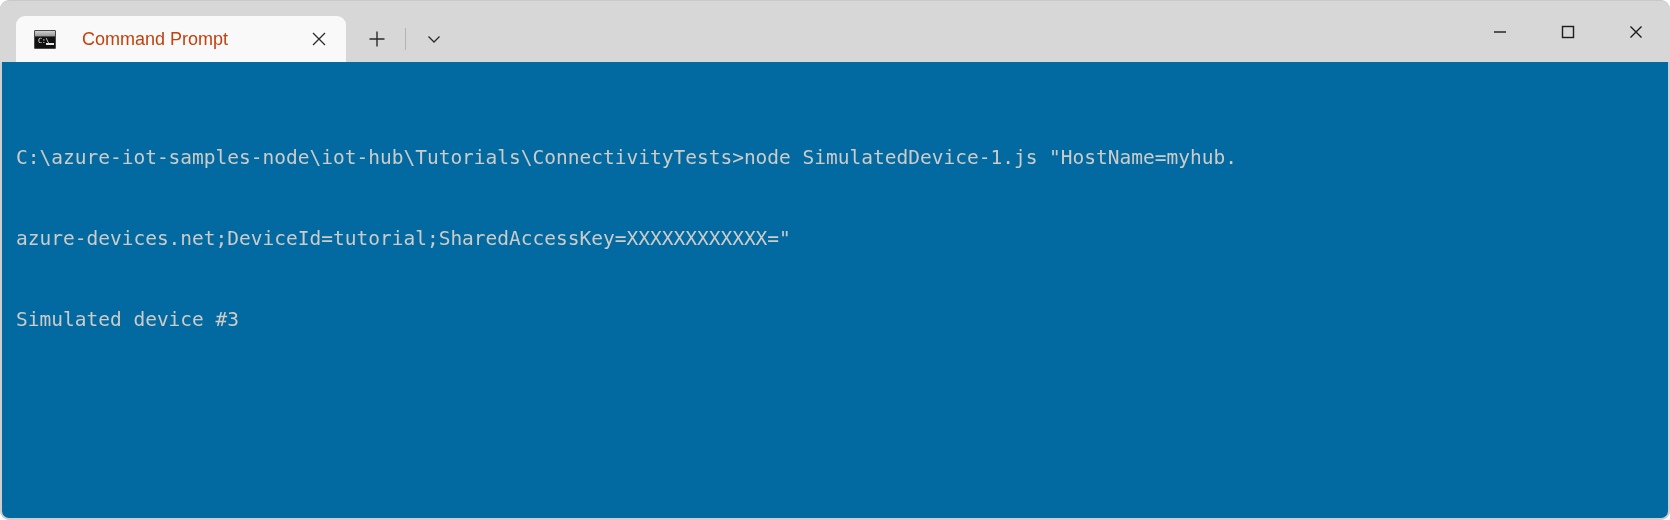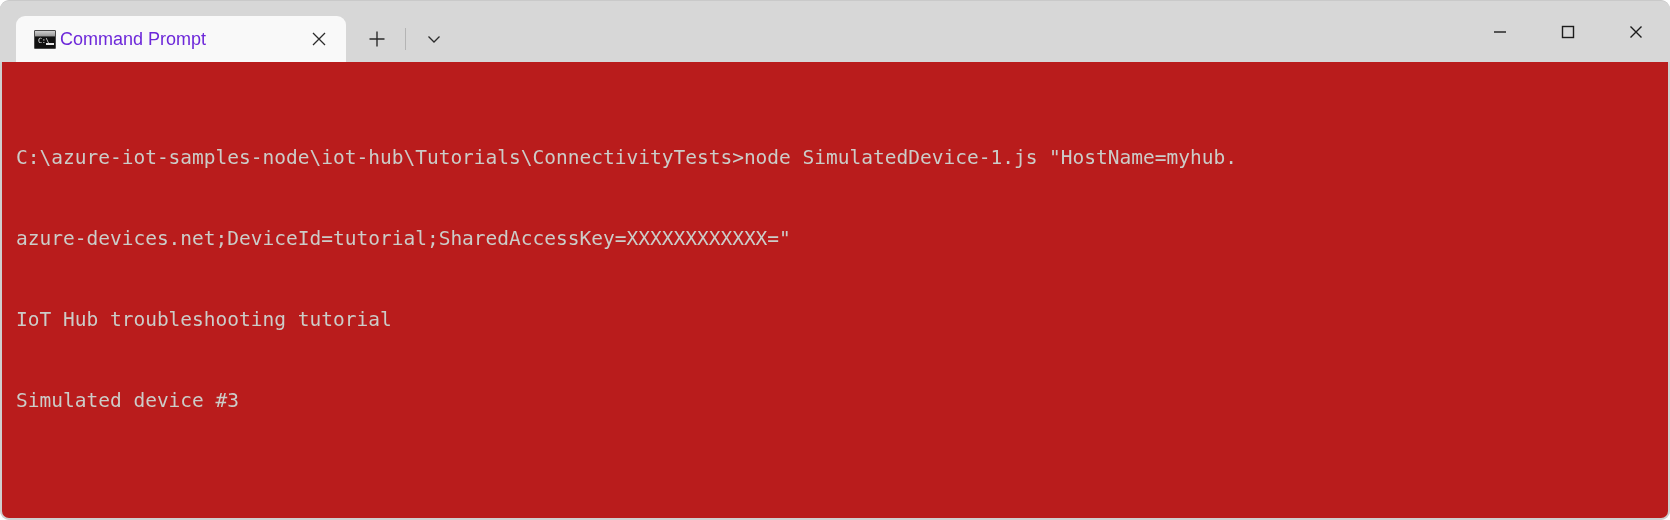--- a/index.html
+++ b/index.html
@@ -87,23 +87,23 @@
   .tab-icon .underscore {
     position: absolute;
     top: 12px;
     left: 11px;
     width: 8px;
     height: 2px;
     background: #e8e8e8;
   }
 
   .tab-title {
-    margin-left: 4px;
+    margin-left: 26px;
     font-size: 18px;
-    color: #6d28d9;
+    color: #c2410c;
     font-family: "Liberation Sans", sans-serif;
     white-space: nowrap;
     flex: 1 1 auto;
   }
 
   .tab-close {
     width: 30px;
     height: 30px;
     display: flex;
     align-items: center;
@@ -152,21 +152,21 @@
     justify-content: center;
   }
 
   
   .terminal {
     position: absolute;
     left: 0;
     right: 0;
     top: 62px;
     bottom: 0;
-    background: #b91c1c;
+    background: #0369a1;
     border-left: 2px solid #cfcfcf;
     border-right: 2px solid #cfcfcf;
     border-bottom: 2px solid #cfcfcf;
     box-sizing: border-box;
     border-radius: 0 0 9px 9px;
     overflow: hidden;
   }
 
   .screen {
     padding: 28px 0 0 14px;
@@ -235,21 +235,20 @@
           <path d="M4.5 4.5 L15.5 15.5 M15.5 4.5 L4.5 15.5" stroke="#1b1b1b" stroke-width="1.4" fill="none"></path>
         </svg>
       </span>
     </div>
   </div>
 
   <div class="terminal">
     <div class="screen">
       <div class="line">C:\azure-iot-samples-node\iot-hub\Tutorials\ConnectivityTests&gt;node SimulatedDevice-1.js "HostName=myhub.</div>
       <div class="line">azure-devices.net;DeviceId=tutorial;SharedAccessKey=XXXXXXXXXXXX="</div>
-      <div class="line">IoT Hub troubleshooting tutorial</div>
       <div class="line">Simulated device #3</div>
       <div class="line blank"></div>
       
       
       
     </div>
   </div>
 
 </div>
 

